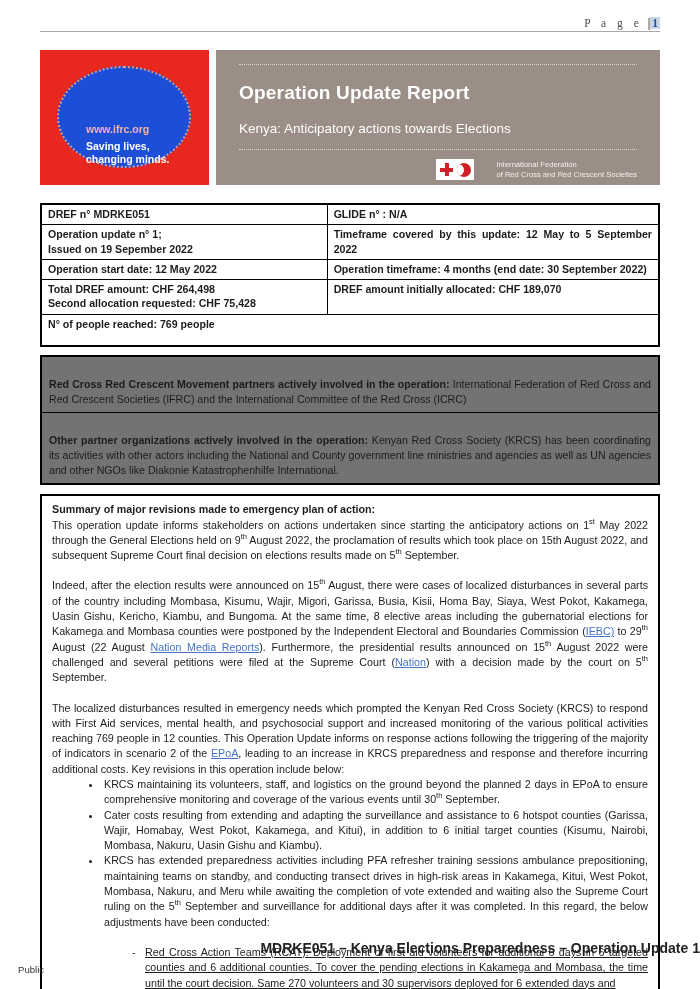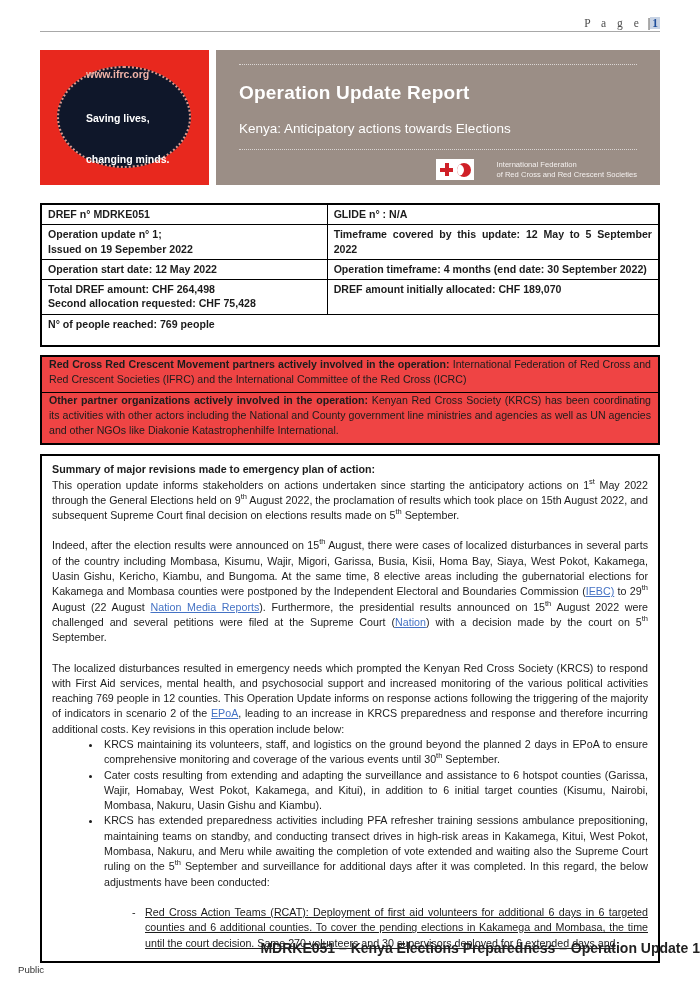--- a/index.html
+++ b/index.html
@@ -19,22 +19,22 @@
   .pg-label { letter-spacing: 4px; }
   .pg-sep { font-weight: bold; color: #333; margin-left: 2px; }
   .pg-num { font-weight: bold; color: #1f4e9c; background: #c8d3e4; padding: 0 2px; }
   .head-rule { border-top: 1px solid #a8a8a8; margin-top: 2px; }
 
   
   .banner { display: flex; gap: 7px; margin-top: 18px; height: 135px; }
   .banner-red { width: 169px; background: #e8281e; position: relative; flex: none; }
   .ellipse {
     position: absolute; left: 17px; top: 16px; width: 134px; height: 102px;
-    background: #0f172a; border: 2px dotted #dd9a8e; border-radius: 50%;
-    display: flex; flex-direction: column; justify-content: space-between;
+    background: #1d4ed8; border: 2px dotted #dd9a8e; border-radius: 50%;
+    display: flex; flex-direction: column; justify-content: flex-end;
     padding-left: 27px; font-size: 10.5px; font-weight: bold; line-height: 1.25;
   }
   .www { color: #f0b4a8; margin-bottom: 4px; }
   .tagline { color: #ffffff; }
 
   .banner-gray { flex: 1; background: #9b8e86; color: #fff; padding: 14px 23px 8px 23px; }
   .dotted { border-top: 1px dotted rgba(255,255,255,0.65); height: 0; }
   .b-title { font-size: 19px; font-weight: bold; margin-top: 17px; letter-spacing: 0.2px; }
   .b-sub { font-size: 13.5px; font-weight: normal; margin-top: 17px; }
   .dotted2 { margin-top: 13px; }
@@ -47,21 +47,21 @@
   .emblem-cres::after { content: ''; position: absolute; left: -5px; top: 1px; width: 12px; height: 12px; border-radius: 50%; background: #fff; }
   .emblem-text { font-size: 7.6px; line-height: 1.3; color: #f4f0ee; }
 
   
   table.info { width: 100%; border-collapse: collapse; margin-top: 18px; font-size: 10.6px; font-weight: bold; border: 2px solid #000; }
   table.info td { border: 1px solid #000; padding: 2px 6px 3px; line-height: 1.35; vertical-align: top; }
   td.just { text-align: justify; }
 
   
   table.partners { width: 100%; border-collapse: collapse; margin-top: 8px; font-size: 10.6px; border: 2px solid #000; }
-  table.partners td { border: 1px solid #000; padding: 0 7px 5px; line-height: 1.42; text-align: justify; background: #ef4444; }
+  table.partners td { border: 1px solid #000; padding: 20px 7px 5px; line-height: 1.42; text-align: justify; background: #737373; }
 
   
   .summary-box {
     border: 2px solid #000; margin-top: 9px; padding: 6px 10px 10px;
     font-size: 10.7px; line-height: 1.43; text-align: justify; min-height: 492px;
   }
   .sum-heading { font-weight: bold; }
   .sum-p { margin: 0; }
   .gap-top { margin-top: 15px; }
   ul.bullets { margin: 0; padding-left: 50px; }

